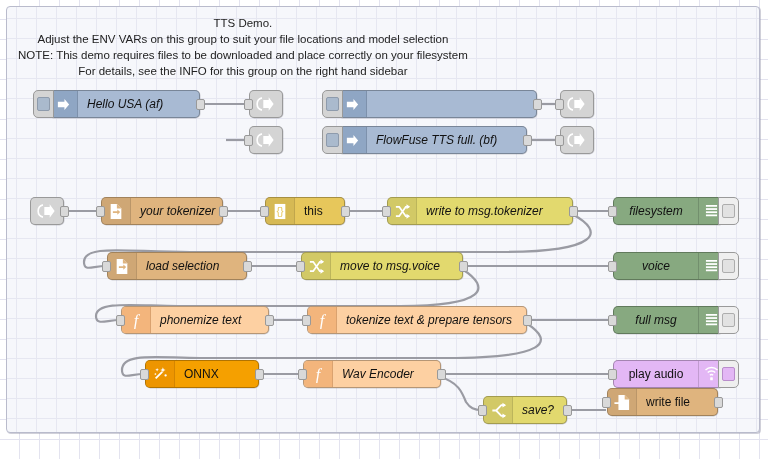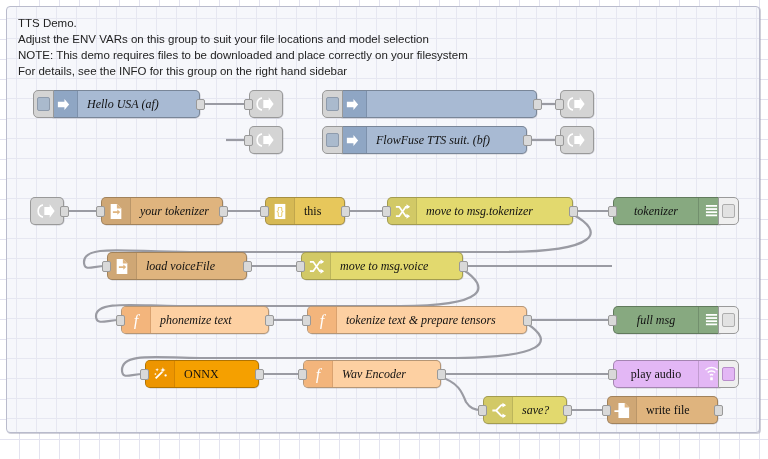--- a/index.html
+++ b/index.html
@@ -32,20 +32,21 @@
       linear-gradient(to right, #e6e7f1 1px, transparent 1px),
       linear-gradient(to bottom, #e6e7f1 1px, transparent 1px);
     background-size:20px 20px;
     background-position:9px 11px;
     pointer-events:none;
   }
   .group-text{
     position:absolute;left:11px;top:8px;
     font-size:11.5px;line-height:16px;color:#222;
     white-space:pre;
+    text-align:center;
   }
 
   
   #wires{position:absolute;left:0;top:0;width:768px;height:459px;pointer-events:none;}
   .wire{fill:none;stroke:#9a9ba3;stroke-width:2.2;}
 
   
   .node{
     position:absolute;height:28px;
     border:1px solid rgba(0,0,0,.28);
@@ -60,21 +61,21 @@
     border-right:1px solid rgba(0,0,0,.10);
     border-radius:4px 0 0 4px;
     background:rgba(0,0,0,.07);
     display:flex;align-items:center;justify-content:center;
     flex:0 0 28px;
   }
   .node .lbl{
     flex:1;padding:0 9px;
     font-size:12px;font-style:italic;color:#111;
     white-space:nowrap;overflow:hidden;
-    display:flex;align-items:center;font-family:Liberation Serif, serif;
+    display:flex;align-items:center;
   }
   .node .lbl.c{justify-content:center;padding:0 6px;}
   .node .lbl.noital{font-style:normal;}
 
   
   .port{
     position:absolute;width:9px;height:11px;top:8px;
     background:#d9d9d9;border:1px solid #999;border-radius:2px;
     box-sizing:border-box;
   }
@@ -246,21 +247,21 @@
 
   <div class="node c-inject" style="left:337px;top:126px;width:190px;">
     <div class="inj-btn">
         <i></i>
       </div>
     <div class="ic">
       <svg class="gl" width="15" height="15" viewBox="0 0 16 16">
         <path fill="#fff" d="M2 5h7V2.2l5 5.8-5 5.8V11H2z"></path>
       </svg>
     </div>
-    <div class="lbl">FlowFuse TTS suit. (bf)</div>
+    <div class="lbl">FlowFuse TTS full. (bf)</div>
     <div class="port out"></div>
   </div>
 
   <div class="node c-link" style="left:560px;top:126px;width:34px;">
     <div class="port in"></div>
     <div class="ic" style="width:100%;flex:1;background:none;border:none;">
       <svg class="gl" width="22" height="18" viewBox="0 0 24 20">
         <path fill="none" stroke="#fff" stroke-width="1.8" d="M7.5 3.2a7 7 0 000 13.6"></path>
         <path fill="#fff" d="M9 5.5h6V2.6l5.5 7.4-5.5 7.4V14.5H9z"></path>
       </svg>
@@ -303,27 +304,27 @@
   </div>
 
   <div class="node c-change" style="left:387px;top:197px;width:186px;">
     <div class="port in"></div>
     <div class="ic">
       <svg class="gl" width="17" height="17" viewBox="0 0 18 18">
         <path fill="none" stroke="#fff" stroke-width="1.9" d="M2 4h3.5l7 10H16M2 14h3.5l7-10H16"></path>
         <path fill="#fff" d="M13.2 1.3L17 4l-3.8 2.7zM13.2 11.3L17 14l-3.8 2.7z"></path>
       </svg>
     </div>
-    <div class="lbl">move to msg.tokenizer</div>
+    <div class="lbl">write to msg.tokenizer</div>
     <div class="port out"></div>
   </div>
 
   <div class="node c-debug" style="left:613px;top:197px;width:111px;">
     <div class="port in"></div>
-    <div class="lbl c">tokenizer</div>
+    <div class="lbl c">filesystem</div>
     <div class="strip">
       <svg class="gl" width="13" height="15" viewBox="0 0 14 16">
         <rect x="1" y="1" width="12" height="1.9" fill="#fff"></rect>
         <rect x="1" y="4.4" width="12" height="1.9" fill="#fff"></rect>
         <rect x="1" y="7.8" width="12" height="1.9" fill="#fff"></rect>
         <rect x="1" y="11.2" width="12" height="1.9" fill="#fff"></rect>
       </svg>
     </div>
     <div class="dbg-btn">
         <i></i>
@@ -332,36 +333,51 @@
 
   <div class="node c-file-in" style="left:107px;top:252px;width:140px;">
     <div class="port in"></div>
     <div class="ic">
       <svg class="gl" width="16" height="17" viewBox="0 0 18 19">
         <path fill="#fff" d="M3 1h7l5 5v12H3z"></path>
         <path fill="#dfb47e" d="M10 1v5h5z"></path>
         <path fill="#dfb47e" d="M5.5 9.2h5v-2l3.2 3-3.2 3v-2h-5z"></path>
       </svg>
     </div>
-    <div class="lbl">load voiceFile</div>
+    <div class="lbl">load selection</div>
     <div class="port out"></div>
   </div>
 
   <div class="node c-change" style="left:301px;top:252px;width:162px;">
     <div class="port in"></div>
     <div class="ic">
       <svg class="gl" width="17" height="17" viewBox="0 0 18 18">
         <path fill="none" stroke="#fff" stroke-width="1.9" d="M2 4h3.5l7 10H16M2 14h3.5l7-10H16"></path>
         <path fill="#fff" d="M13.2 1.3L17 4l-3.8 2.7zM13.2 11.3L17 14l-3.8 2.7z"></path>
       </svg>
     </div>
     <div class="lbl">move to msg.voice</div>
     <div class="port out"></div>
   </div>
 
+  <div class="node c-debug" style="left:613px;top:252px;width:111px;">
+    <div class="port in"></div>
+    <div class="lbl c">voice</div>
+    <div class="strip">
+      <svg class="gl" width="13" height="15" viewBox="0 0 14 16">
+        <rect x="1" y="1" width="12" height="1.9" fill="#fff"></rect>
+        <rect x="1" y="4.4" width="12" height="1.9" fill="#fff"></rect>
+        <rect x="1" y="7.8" width="12" height="1.9" fill="#fff"></rect>
+        <rect x="1" y="11.2" width="12" height="1.9" fill="#fff"></rect>
+      </svg>
+    </div>
+    <div class="dbg-btn">
+        <i></i>
+      </div>
+  </div>
 
   <div class="node c-func" style="left:121px;top:306px;width:148px;">
     <div class="port in"></div>
     <div class="ic">
       <svg class="gl" width="14" height="17" viewBox="0 0 14 18">
         <text x="7" y="15" font-size="17" font-style="italic" font-family="'Liberation Serif',serif" fill="#fff" text-anchor="middle">f</text>
       </svg>
     </div>
     <div class="lbl">phonemize text</div>
     <div class="port out"></div>
@@ -441,21 +457,21 @@
     <div class="ic">
       <svg class="gl" width="17" height="17" viewBox="0 0 18 18">
         <path fill="none" stroke="#fff" stroke-width="1.9" d="M2.5 9h4l5.5-5.6H16M6.5 9l5.5 5.6H16"></path>
         <path fill="#fff" d="M13.2 0.9L17 3.4l-3.8 2.5zM13.2 12.1L17 14.6l-3.8 2.5z"></path>
       </svg>
     </div>
     <div class="lbl">save?</div>
     <div class="port out"></div>
   </div>
 
-  <div class="node c-file-out" style="left:607px;top:396px;width:111px;">
+  <div class="node c-file-out" style="left:607px;top:388px;width:111px;">
     <div class="port in"></div>
     <div class="ic">
       <svg class="gl" width="16" height="17" viewBox="0 0 18 19">
         <path fill="#fff" d="M5 1h7l5 5v12H5z"></path>
         <path fill="#dfb47e" d="M12 1v5h5z"></path>
         <path fill="#fff" d="M0.5 9.2h5v-2l3.4 3-3.4 3v-2h-5z"></path>
       </svg>
     </div>
     <div class="lbl noital">write file</div>
     <div class="port out"></div>

